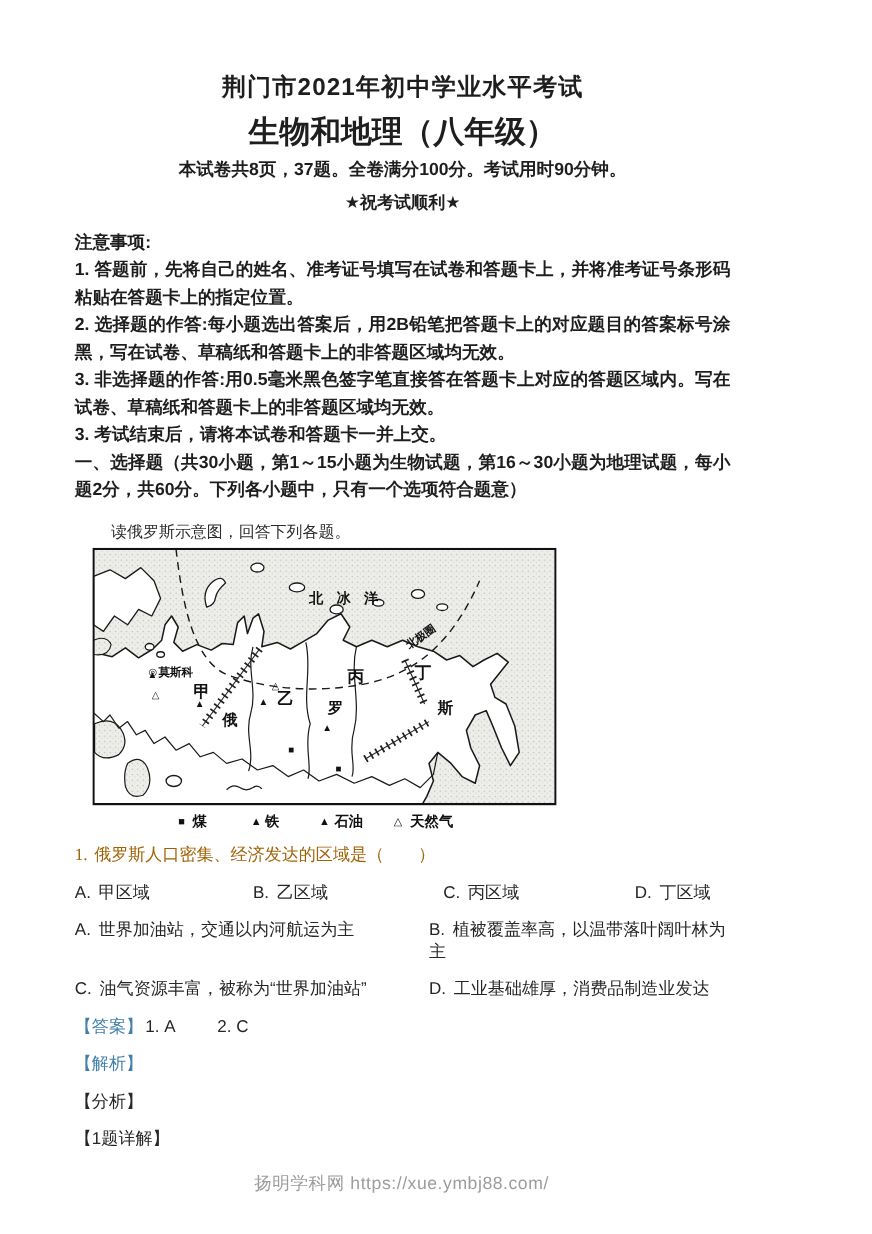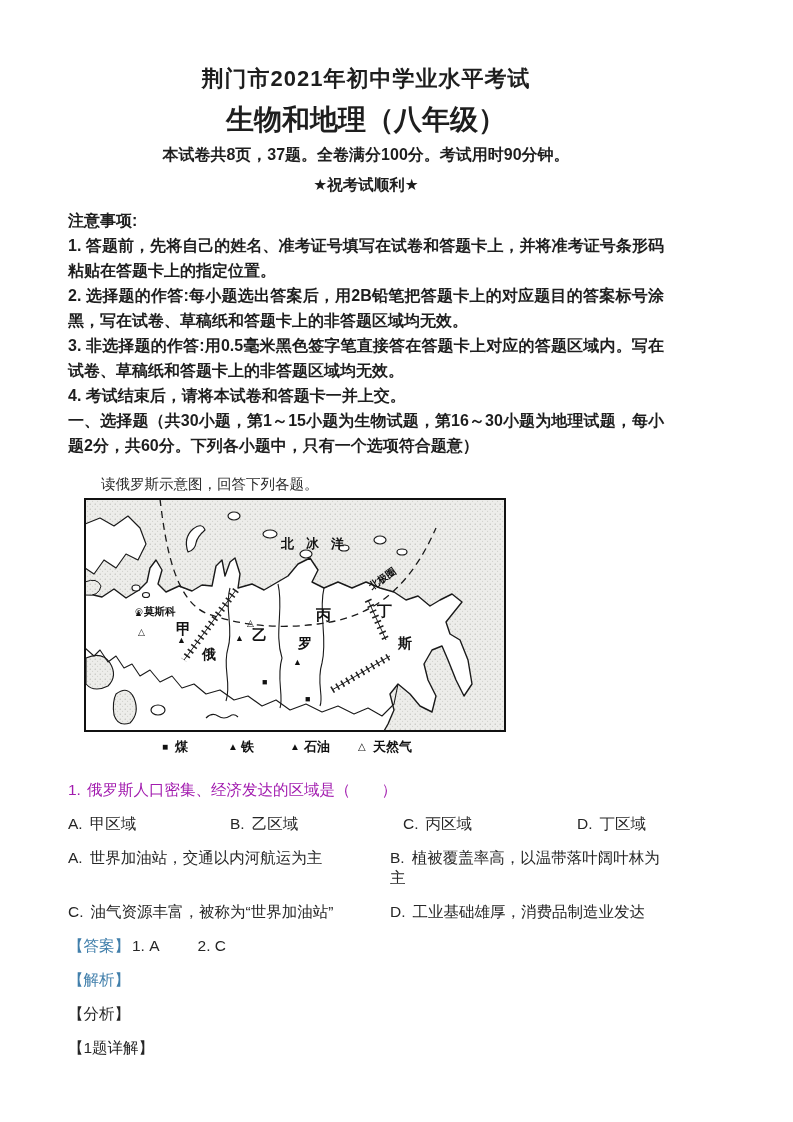--- a/index.html
+++ b/index.html
@@ -14,21 +14,21 @@
   .inner{padding:66px 66px 0 68px;}
   .doc-title{font-size:22px;font-weight:bold;text-align:center;letter-spacing:1px;line-height:26px;}
   .doc-subtitle{font-size:28px;font-weight:bold;text-align:center;margin-top:15px;line-height:25px;}
   .doc-info{font-size:16px;font-weight:bold;text-align:center;margin-top:12px;line-height:22px;}
   .doc-wish{font-size:15.5px;font-weight:bold;text-align:center;margin-top:8px;line-height:22px;}
   .notes-heading{font-size:16px;font-weight:bold;margin-top:12px;line-height:25px;}
   .note-item{font-size:16px;font-weight:bold;line-height:25px;margin:0;text-align:justify;}
   .section-heading{font-size:16px;font-weight:bold;line-height:25px;margin-top:0;text-align:justify;}
   .intro-line{font-size:14.5px;color:#2b2b2b;margin-top:6px;padding-left:33px;line-height:20px;}
   .map-wrap{margin:4px 0 0 16px;width:422px;}
-  .q-line{font-size:15.5px;color:#a21caf;margin-top:20px;line-height:20px;}
+  .q-line{font-size:15.5px;color:#a16207;margin-top:7px;line-height:20px;font-family:Liberation Serif, serif;}
   .q-num{margin-right:6px;}
   .opt-grid-4{display:grid;grid-template-columns:162px 173px 174px 1fr;margin-top:14px;font-size:15.5px;color:#262626;line-height:20px;}
   .opt-grid-2{display:grid;grid-template-columns:322px 1fr;margin-top:14px;font-size:15.5px;color:#262626;line-height:20px;}
   .opt-label{margin-right:7px;}
   .ans-line{font-size:15.5px;margin-top:14px;line-height:20px;color:#262626;}
   .tag-blue{color:#417fab;}
   .ans-val-1{margin-left:2px;}
   .ans-val-2{margin-left:38px;}
   .footer{
     position:absolute;left:0;top:1066px;width:100%;
@@ -59,21 +59,21 @@
 
     <div class="doc-title">荆门市2021年初中学业水平考试</div>
     <div class="doc-subtitle">生物和地理（八年级）</div>
     <div class="doc-info">本试卷共8页，37题。全卷满分100分。考试用时90分钟。</div>
     <div class="doc-wish">★祝考试顺利★</div>
 
     <div class="notes-heading">注意事项:</div>
     <p class="note-item">1. 答题前，先将自己的姓名、准考证号填写在试卷和答题卡上，并将准考证号条形码粘贴在答题卡上的指定位置。</p>
     <p class="note-item">2. 选择题的作答:每小题选出答案后，用2B铅笔把答题卡上的对应题目的答案标号涂黑，写在试卷、草稿纸和答题卡上的非答题区域均无效。</p>
     <p class="note-item">3. 非选择题的作答:用0.5毫米黑色签字笔直接答在答题卡上对应的答题区域内。写在试卷、草稿纸和答题卡上的非答题区域均无效。</p>
-    <p class="note-item">4. 考试结束后，请将本试卷和答题卡一并上交。</p>
+    <p class="note-item">3. 考试结束后，请将本试卷和答题卡一并上交。</p>
 
     <p class="section-heading">一、选择题（共30小题，第1～15小题为生物试题，第16～30小题为地理试题，每小题2分，共60分。下列各小题中，只有一个选项符合题意）</p>
     <div class="intro-line">读俄罗斯示意图，回答下列各题。</div>
 
     <div class="map-wrap">
       <svg class="map-svg" viewBox="0 0 422 258" width="422" height="258">
         <defs>
           <pattern id="stip" width="5" height="5" patternUnits="userSpaceOnUse">
             <rect width="5" height="5" fill="#ededea"></rect>
             <circle cx="1.2" cy="1.2" r="0.6" fill="#b3b3ae"></circle>
@@ -187,13 +187,14 @@
     </div>
     <div class="ans-line">
       <span>【分析】</span>
     </div>
     <div class="ans-line">
       <span>【1题详解】</span>
     </div>
 
   </div>
 
+  <div class="footer">扬明学科网 https://xue.ymbj88.com/</div>
 </div>
 
 </body></html>

